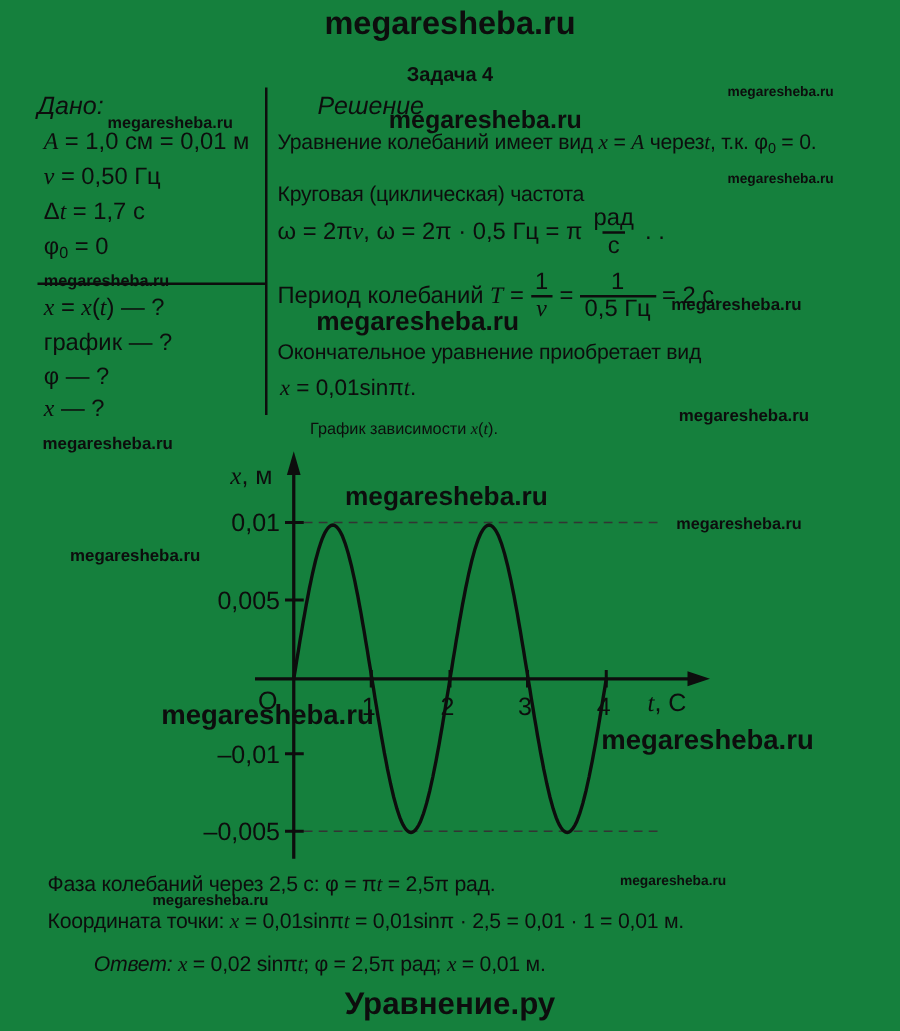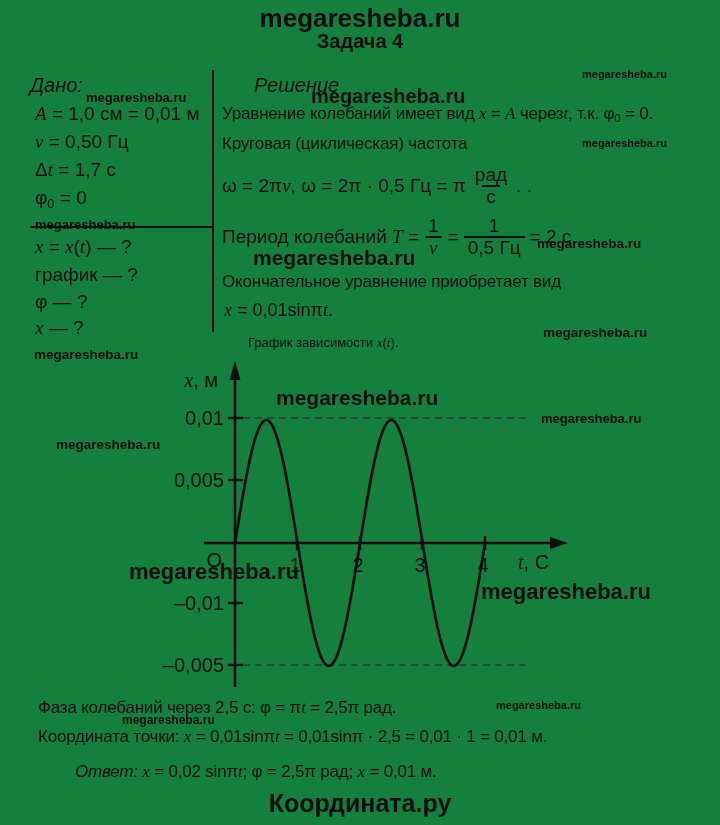--- a/index.html
+++ b/index.html
@@ -21,21 +21,21 @@
   .frac .num{padding:0 4px;}
   .frac .den{border-top:2px solid #0d0d0d;padding:0 4px;}
   svg text{fill:#0d0d0d;font-family:"Liberation Sans",sans-serif;}
 </style>
 </head>
 <body>
 
 <div class="page">
 
   <div class="abs ctr b" style="top:3px;font-size:26px;">megaresheba.ru</div>
-  <div class="abs ctr b" style="top:30px;font-size:20px;text-align:center;">Задача 4</div>
+  <div class="abs ctr b" style="top:52px;font-size:16px;text-align:center;">Задача 4</div>
 
   <div class="abs gv" style="left:30px;top:74px;font-size:20px;"><span class="itl">Дано:</span></div>
   <div class="wm sm" style="left:86px;top:90px;font-size:13px;">megaresheba.ru</div>
   <div class="abs gv" style="left:35px;top:103px;"><span class="vr">A</span><span> = 1,0 см = 0,01 м</span></div>
   <div class="abs gv" style="left:35px;top:131px;"><span class="vr">ν</span><span> = 0,50 Гц</span></div>
   <div class="abs gv" style="left:35px;top:159px;"><span>Δ</span><span class="vr">t</span><span> = 1,7 с</span></div>
   <div class="abs gv" style="left:35px;top:187px;"><span>φ</span><span class="sb">0</span><span> = 0</span></div>
 
   <div class="ln" style="left:30px;top:226px;width:182px;height:2px;"></div>
   <div class="wm sm" style="left:35px;top:217px;font-size:13px;">megaresheba.ru</div>
@@ -46,21 +46,21 @@
   <div class="abs gv" style="left:35px;top:317px;"><span class="vr">x</span><span> — ?</span></div>
 
   <div class="ln" style="left:212px;top:70px;width:2px;height:262px;"></div>
 
   <div class="abs" style="left:222px;top:74px;font-size:20px;margin-left:32px;"><span class="itl">Решение</span></div>
   <div class="wm" style="left:311px;top:85px;font-size:20px;">megaresheba.ru</div>
   <div class="wm" style="left:582px;top:68px;font-size:11px;">megaresheba.ru</div>
 
   <div class="abs sol" style="left:222px;top:104px;"><span>Уравнение колебаний имеет вид </span><span class="vr">x</span><span> = </span><span class="vr">A</span><span> через</span><span class="vr">t</span><span>, т.к. φ</span><span class="sb">0</span><span> = 0.</span></div>
   <div class="wm" style="left:582px;top:137px;font-size:11px;">megaresheba.ru</div>
-  <div class="abs sol" style="left:222px;top:134px;">Круговая (циклическая) частота</div>
+  <div class="abs sol" style="left:222px;top:146px;">Круговая (циклическая) частота</div>
 
   <div class="frow" style="left:222px;top:160px;height:52px;">
     <span><span>ω = 2π</span><span class="vr">ν</span><span>, ω = 2π · 0,5 Гц = π</span></span>
     <span class="frac">
       <span class="num"><span>рад</span></span>
       <span class="den"><span>с</span></span>
     </span>
     <span><span> . .</span></span>
   </div>
 
@@ -126,15 +126,15 @@
   <div class="wm" style="left:276px;top:386px;font-size:21px;">megaresheba.ru</div>
   <div class="wm sm" style="left:541px;top:411px;font-size:13px;">megaresheba.ru</div>
   <div class="wm" style="left:129px;top:559px;font-size:22px;">megaresheba.ru</div>
   <div class="wm" style="left:481px;top:579px;font-size:22px;">megaresheba.ru</div>
 
   <div class="abs sol" style="left:38px;top:698px;"><span>Фаза колебаний через 2,5 с: φ = π</span><span class="vr">t</span><span> = 2,5π рад.</span></div>
   <div class="wm" style="left:496px;top:699px;font-size:11px;">megaresheba.ru</div>
   <div class="wm" style="left:122px;top:713px;font-size:12px;">megaresheba.ru</div>
   <div class="abs sol" style="left:38px;top:727px;"><span>Координата точки: </span><span class="vr">x</span><span> = 0,01sinπ</span><span class="vr">t</span><span> = 0,01sinπ · 2,5 = 0,01 · 1 = 0,01 м.</span></div>
   <div class="abs sol" style="left:75px;top:762px;"><span class="itl">Ответ: </span><span class="vr">x</span><span> = 0,02 sinπ</span><span class="vr">t</span><span>; φ = 2,5π рад; </span><span class="vr">x</span><span> = 0,01 м.</span></div>
-  <div class="abs ctr b" style="top:789px;font-size:25px;">Координата.ру</div>
+  <div class="abs ctr b" style="top:789px;font-size:25px;">Уравнение.ру</div>
 
 </div>
 
 </body></html>

